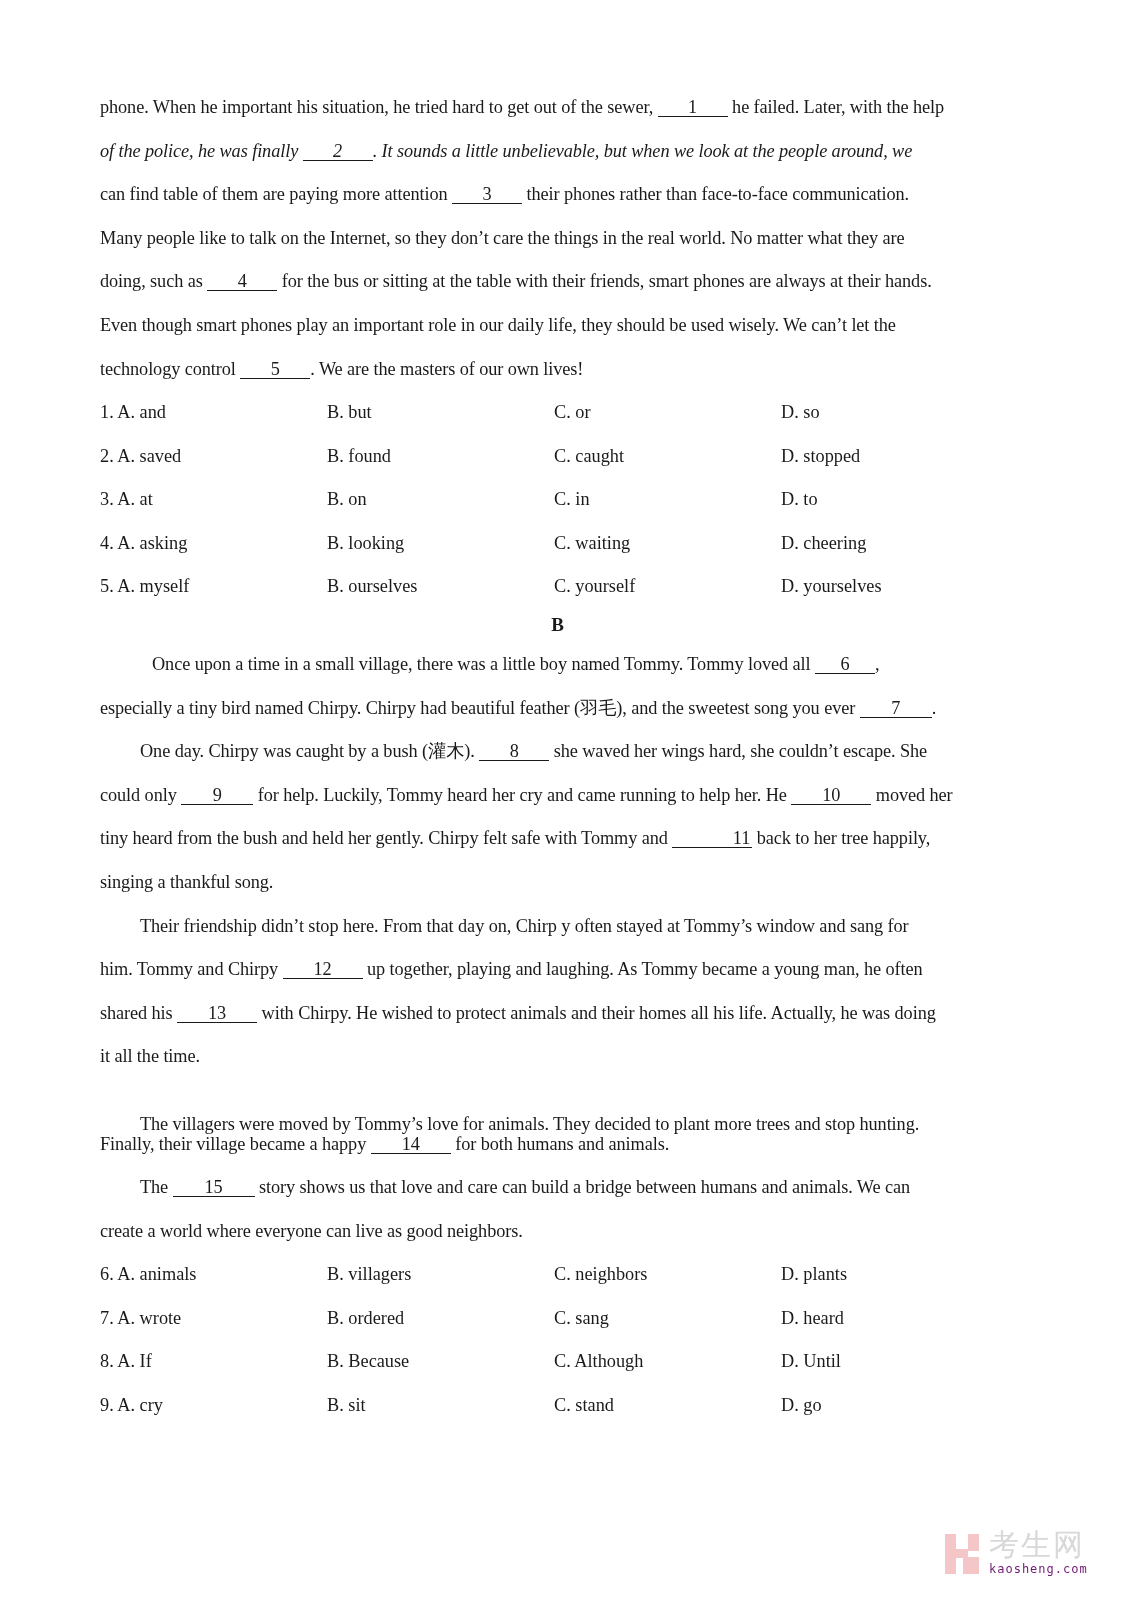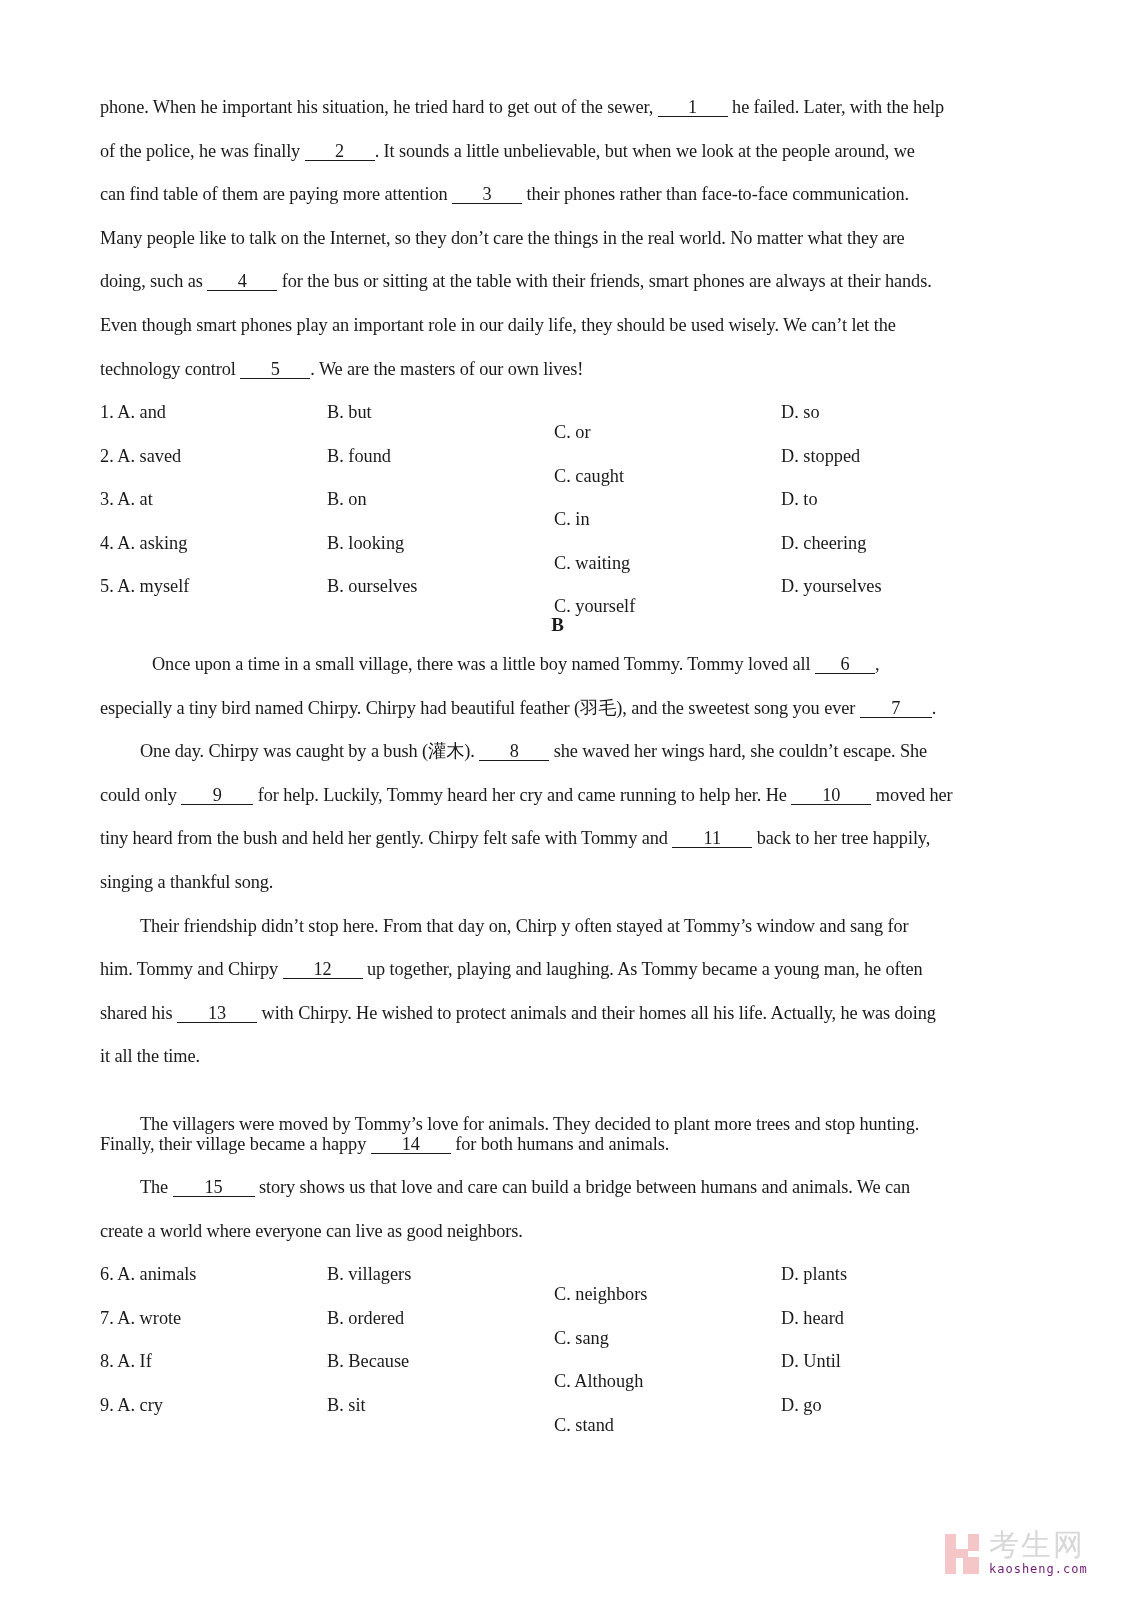--- a/index.html
+++ b/index.html
@@ -14,21 +14,21 @@
       font-size: 18.3px; line-height: 22px; letter-spacing: -0.1px;
     }
     .indent { left: 40px; }
     .blank {
       display: inline-block; text-align: center;
       border-bottom: 1.5px solid #1a1a1a; line-height: 18px;
       padding: 0 2px;
     }
     .opt-row { position: absolute; left: 0; width: 915px; font-size: 18.3px; line-height: 22px; }
     .opt { position: absolute; top: 0; white-space: nowrap; }
-    .opt.a { left: 0; } .opt.b { left: 227px; } .opt.c { left: 454px; margin-top: 20px; } .opt.d { left: 681px; }
+    .opt.a { left: 0; } .opt.b { left: 227px; } .opt.c { left: 454px; } .opt.d { left: 681px; }
     .section-heading {
       position: absolute; left: 0; width: 915px; text-align: center;
       font-weight: bold; font-size: 19px; line-height: 22px;
     }
     .watermark {
       position: absolute; left: 945px; top: 1528px; width: 150px; height: 50px;
     }
     .wm-logo { position: absolute; left: 0; top: 6px; width: 34px; height: 40px; }
     .wm-logo .bar { position: absolute; background: #f4c6c8; }
     .wm-text {
@@ -38,21 +38,21 @@
     .wm-sub {
       position: absolute; left: 44px; top: 34px; font-family: "DejaVu Sans Mono", monospace;
       font-size: 12px; color: #701a75; letter-spacing: 1px; line-height: 14px;
     }
   </style>
 </head>
 <body>
 
 <div class="page" id="page">
     <div class="line" style="top: 96px;"><span>phone. When he important his situation, he tried hard to get out of the sewer, </span><span class="blank" style="min-width: 66px;">1</span><span> he failed. Later, with the help</span></div>
-    <div class="line" style="top: 139.6px;"><span>of the police, he was finally </span><span class="blank" style="min-width: 66px;">2</span><span>. It sounds a little unbelievable, but when we look at the people around, we</span></div>
+    <div class="line" style="top: 139.6px; font-style: italic;"><span>of the police, he was finally </span><span class="blank" style="min-width: 66px;">2</span><span>. It sounds a little unbelievable, but when we look at the people around, we</span></div>
     <div class="line" style="top: 183.2px;"><span>can find table of them are paying more attention </span><span class="blank" style="min-width: 66px;">3</span><span> their phones rather than face-to-face communication.</span></div>
     <div class="line" style="top: 226.8px;"><span>Many people like to talk on the Internet, so they don’t care the things in the real world. No matter what they are</span></div>
     <div class="line" style="top: 270.4px;"><span>doing, such as </span><span class="blank" style="min-width: 66px;">4</span><span> for the bus or sitting at the table with their friends, smart phones are always at their hands.</span></div>
     <div class="line" style="top: 314px;"><span>Even though smart phones play an important role in our daily life, they should be used wisely. We can’t let the</span></div>
     <div class="line" style="top: 357.6px;"><span>technology control </span><span class="blank" style="min-width: 66px;">5</span><span>. We are the masters of our own lives!</span></div>
     <div class="opt-row" style="top: 401px;">
       <span class="opt a">1. A. and</span>
       <span class="opt b">B. but</span>
       <span class="opt c">C. or</span>
       <span class="opt d">D. so</span>
@@ -79,21 +79,21 @@
       <span class="opt a">5. A. myself</span>
       <span class="opt b">B. ourselves</span>
       <span class="opt c">C. yourself</span>
       <span class="opt d">D. yourselves</span>
     </div>
     <div class="section-heading" style="top: 614px;">B</div>
     <div class="line indent" style="top: 653px; margin-left: 12px;"><span>Once upon a time in a small village, there was a little boy named Tommy. Tommy loved all </span><span class="blank" style="min-width: 56px;">6</span><span>,</span></div>
     <div class="line" style="top: 696.6px;"><span>especially a tiny bird named Chirpy. Chirpy had beautiful feather (羽毛), and the sweetest song you ever </span><span class="blank" style="min-width: 68px;">7</span><span>.</span></div>
     <div class="line indent" style="top: 740.2px;"><span>One day. Chirpy was caught by a bush (灌木). </span><span class="blank" style="min-width: 66px;">8</span><span> she waved her wings hard, she couldn’t escape. She</span></div>
     <div class="line" style="top: 783.8px;"><span>could only </span><span class="blank" style="min-width: 68px;">9</span><span> for help. Luckily, Tommy heard her cry and came running to help her. He </span><span class="blank" style="min-width: 76px;">10</span><span> moved her</span></div>
-    <div class="line" style="top: 827.4px;"><span>tiny heard from the bush and held her gently. Chirpy felt safe with Tommy and </span><span class="blank" style="min-width: 76px;">11</span><span> back to her tree happily,</span></div>
+    <div class="line" style="top: 827.4px;"><span>tiny heard from the bush and held her gently. Chirpy felt safe with Tommy and </span><span class="blank" style="min-width: 76px; text-align: right;">11</span><span> back to her tree happily,</span></div>
     <div class="line" style="top: 871px;"><span>singing a thankful song.</span></div>
     <div class="line indent" style="top: 914.6px;"><span>Their friendship didn’t stop here. From that day on, Chirp y often stayed at Tommy’s window and sang for</span></div>
     <div class="line" style="top: 958.2px;"><span>him. Tommy and Chirpy </span><span class="blank" style="min-width: 76px;">12</span><span> up together, playing and laughing. As Tommy became a young man, he often</span></div>
     <div class="line" style="top: 1001.8px;"><span>shared his </span><span class="blank" style="min-width: 76px;">13</span><span> with Chirpy. He wished to protect animals and their homes all his life. Actually, he was doing</span></div>
     <div class="line" style="top: 1045.4px;"><span>it all the time.</span></div>
     <div class="line indent" style="top: 1113px;"><span>The villagers were moved by Tommy’s love for animals. They decided to plant more trees and stop hunting.</span></div>
     <div class="line" style="top: 1132.6px;"><span>Finally, their village became a happy </span><span class="blank" style="min-width: 76px;">14</span><span> for both humans and animals.</span></div>
     <div class="line indent" style="top: 1176.2px;"><span>The </span><span class="blank" style="min-width: 78px;">15</span><span> story shows us that love and care can build a bridge between humans and animals. We can</span></div>
     <div class="line" style="top: 1219.8px;"><span>create a world where everyone can live as good neighbors.</span></div>
     <div class="opt-row" style="top: 1263px;">

